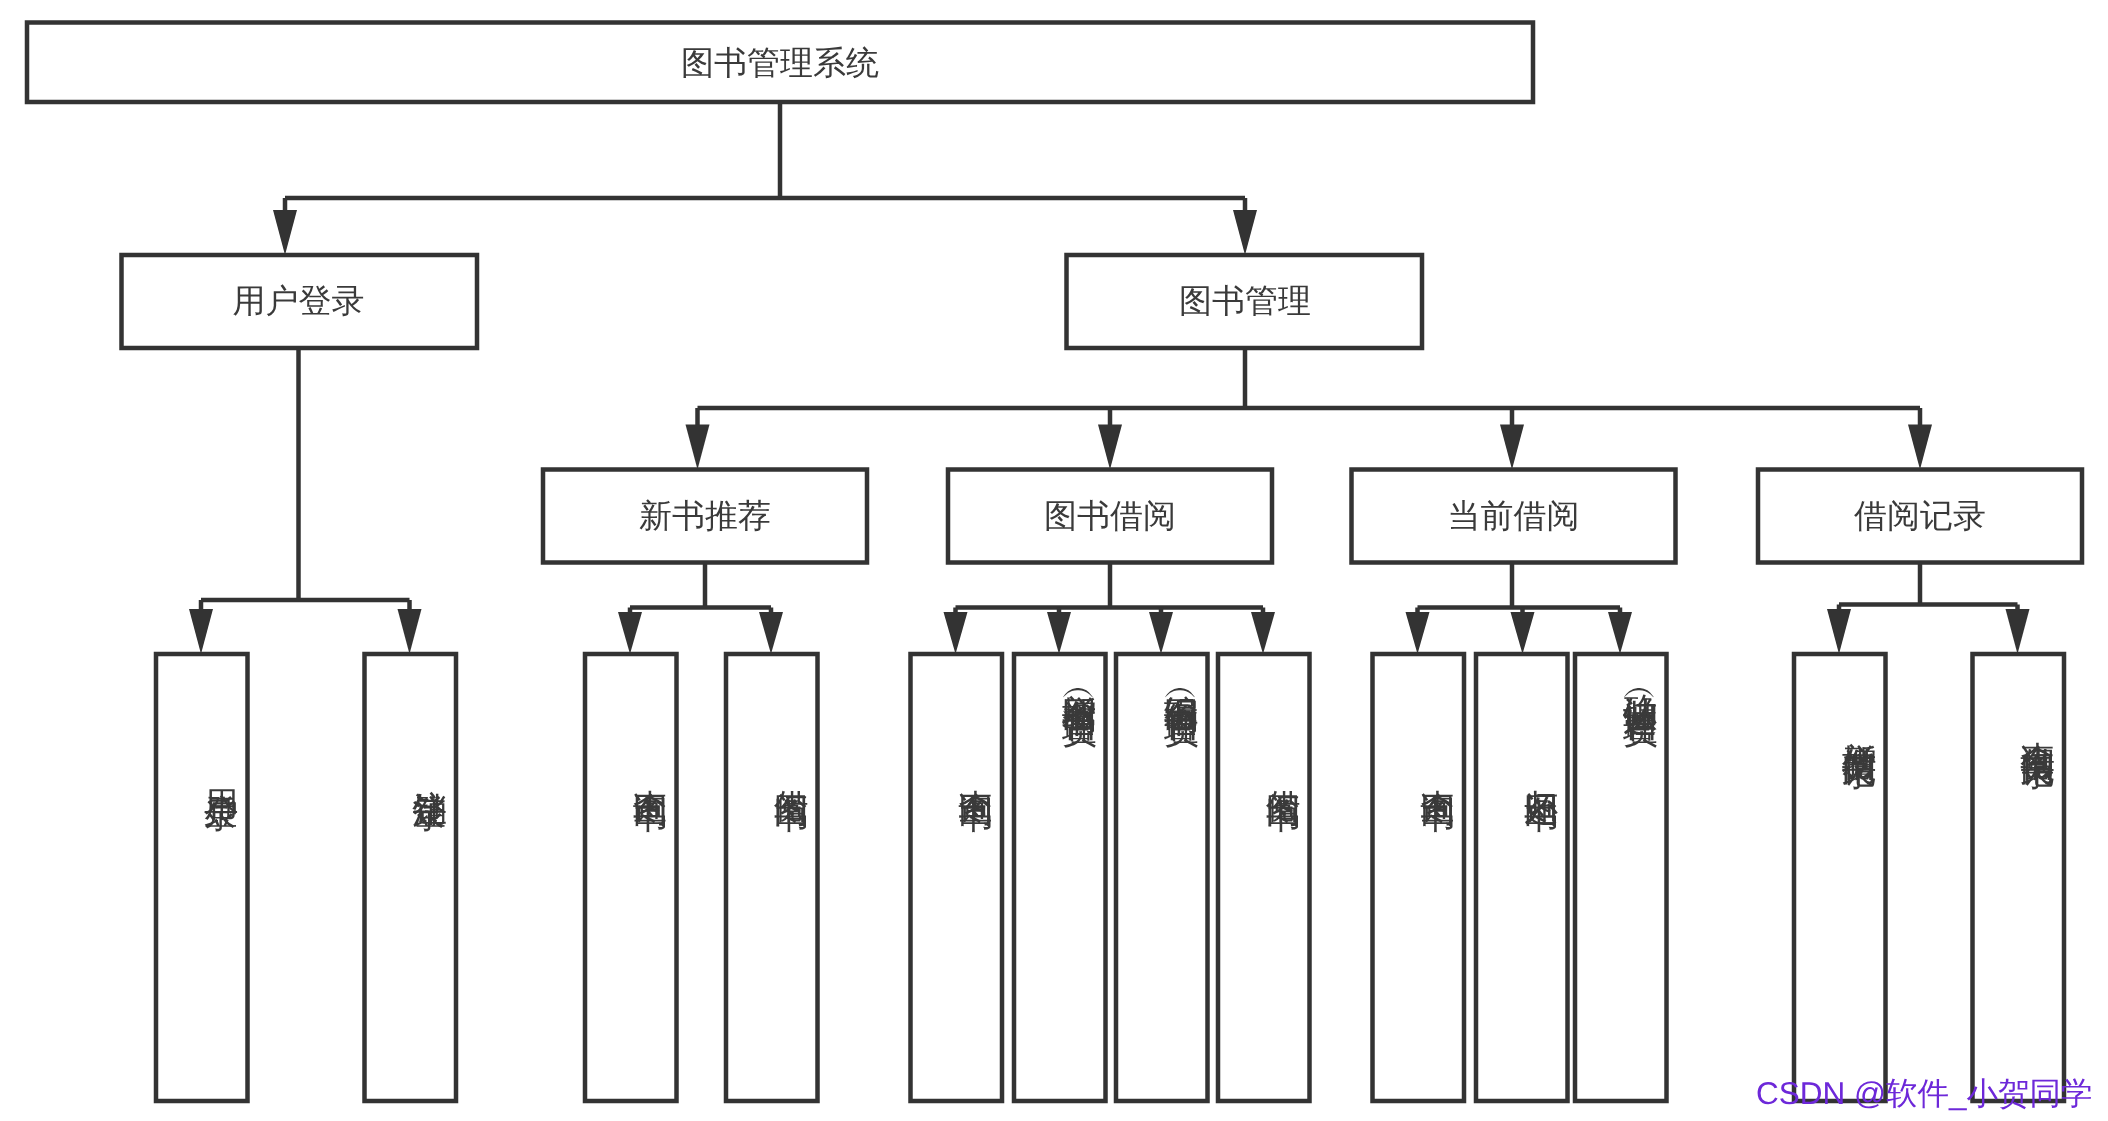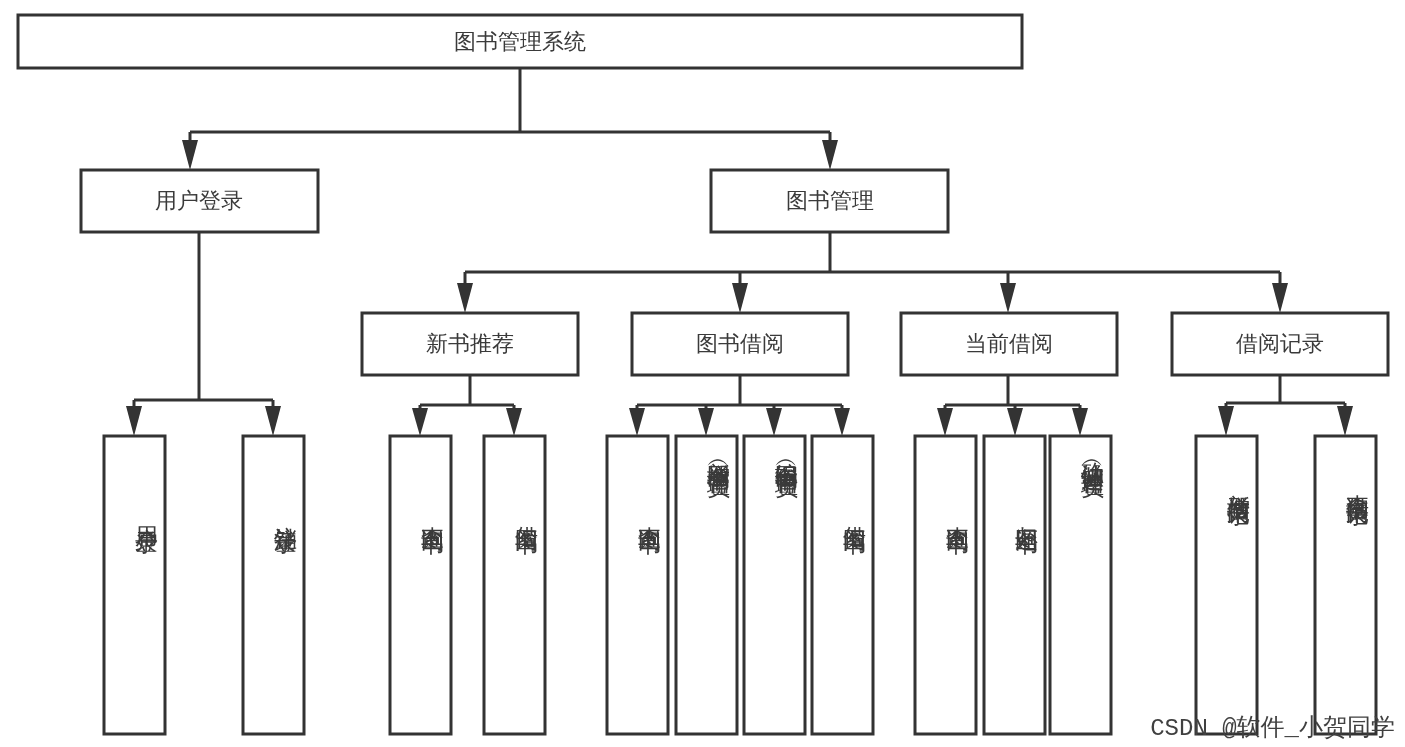--- a/index.html
+++ b/index.html
@@ -52,23 +52,23 @@
     color: #3a3a3a;
     letter-spacing: 2px;
     text-align: center;
     white-space: nowrap;
     pointer-events: none;
   }
   .watermark {
     position: absolute;
     right: 10px;
     bottom: 4px;
-    font-family: Liberation Mono, monospace;
-    font-size: 24px;
-    color: #404040;
+    font-family: Liberation Sans, sans-serif;
+    font-size: 21px;
+    color: #6d28d9;
     white-space: nowrap;
     pointer-events: none;
   }
 </style>
 </head>
 <body>
 
 <svg id="diagram" viewBox="0 0 1405 747">
 
   <g>

